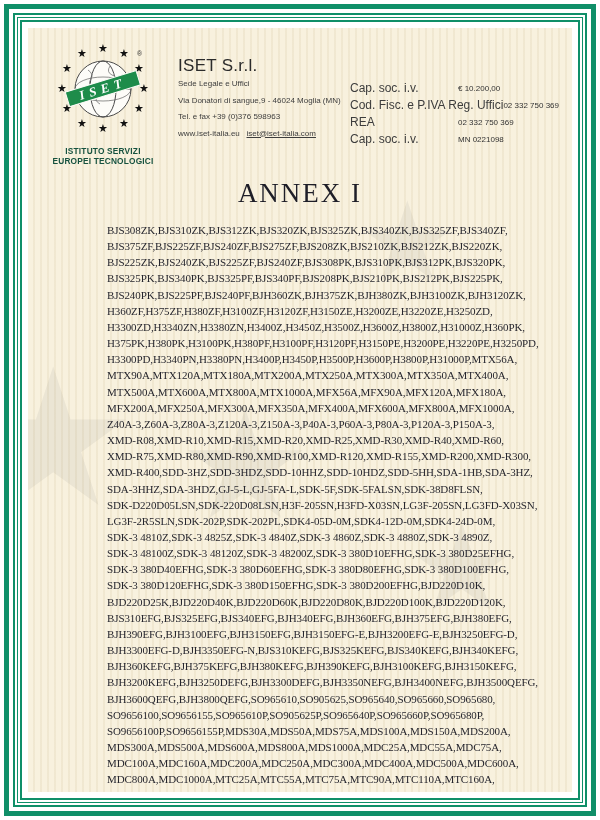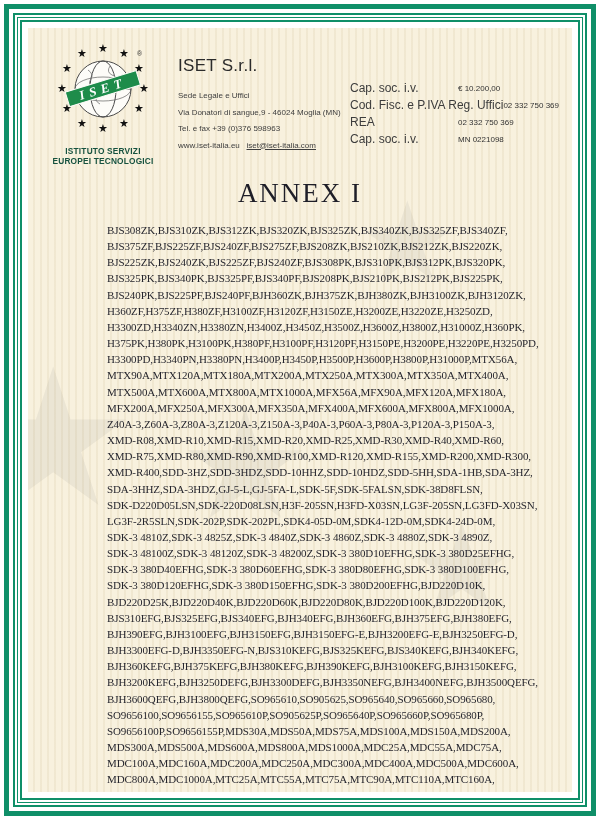--- a/index.html
+++ b/index.html
@@ -32,21 +32,21 @@
 
   
   .header-row { display:flex; padding:12px 10px 0 14px; }
   .logo-col { width:122px; flex:0 0 122px; text-align:center; }
   .logo-sub {
     margin-top:2px; font-size:8.3px; font-weight:bold; line-height:10px;
     color:#16523f; letter-spacing:0.2px;
   }
   .company-col { flex:1 1 auto; padding-left:14px; padding-top:16px; }
   .company-name { font-size:17px; color:#2b2b2b; letter-spacing:0.3px; }
-  .addr { margin-top:12px; }
+  .addr { margin-top:0; }
   .addr div { font-size:8px; color:#3d3d3d; line-height:16.5px; white-space:nowrap; }
   .email { text-decoration:underline; color:#3d3d3d; }
   .registry-col { flex:0 0 212px; padding-top:40px; }
   .reg-row { display:flex; line-height:17px; }
   .reg-label { flex:0 0 108px; font-size:12px; color:#3d3d3d; white-space:nowrap; }
   .reg-value { font-size:8px; color:#333; white-space:nowrap; }
 
   
   .annex-title {
     text-align:center; margin-top:12px;

